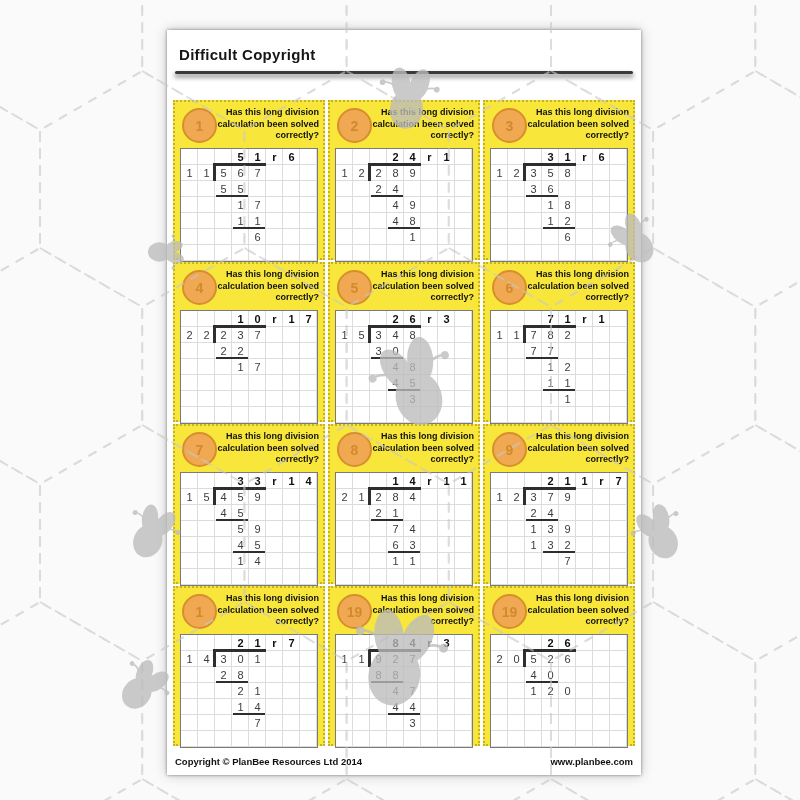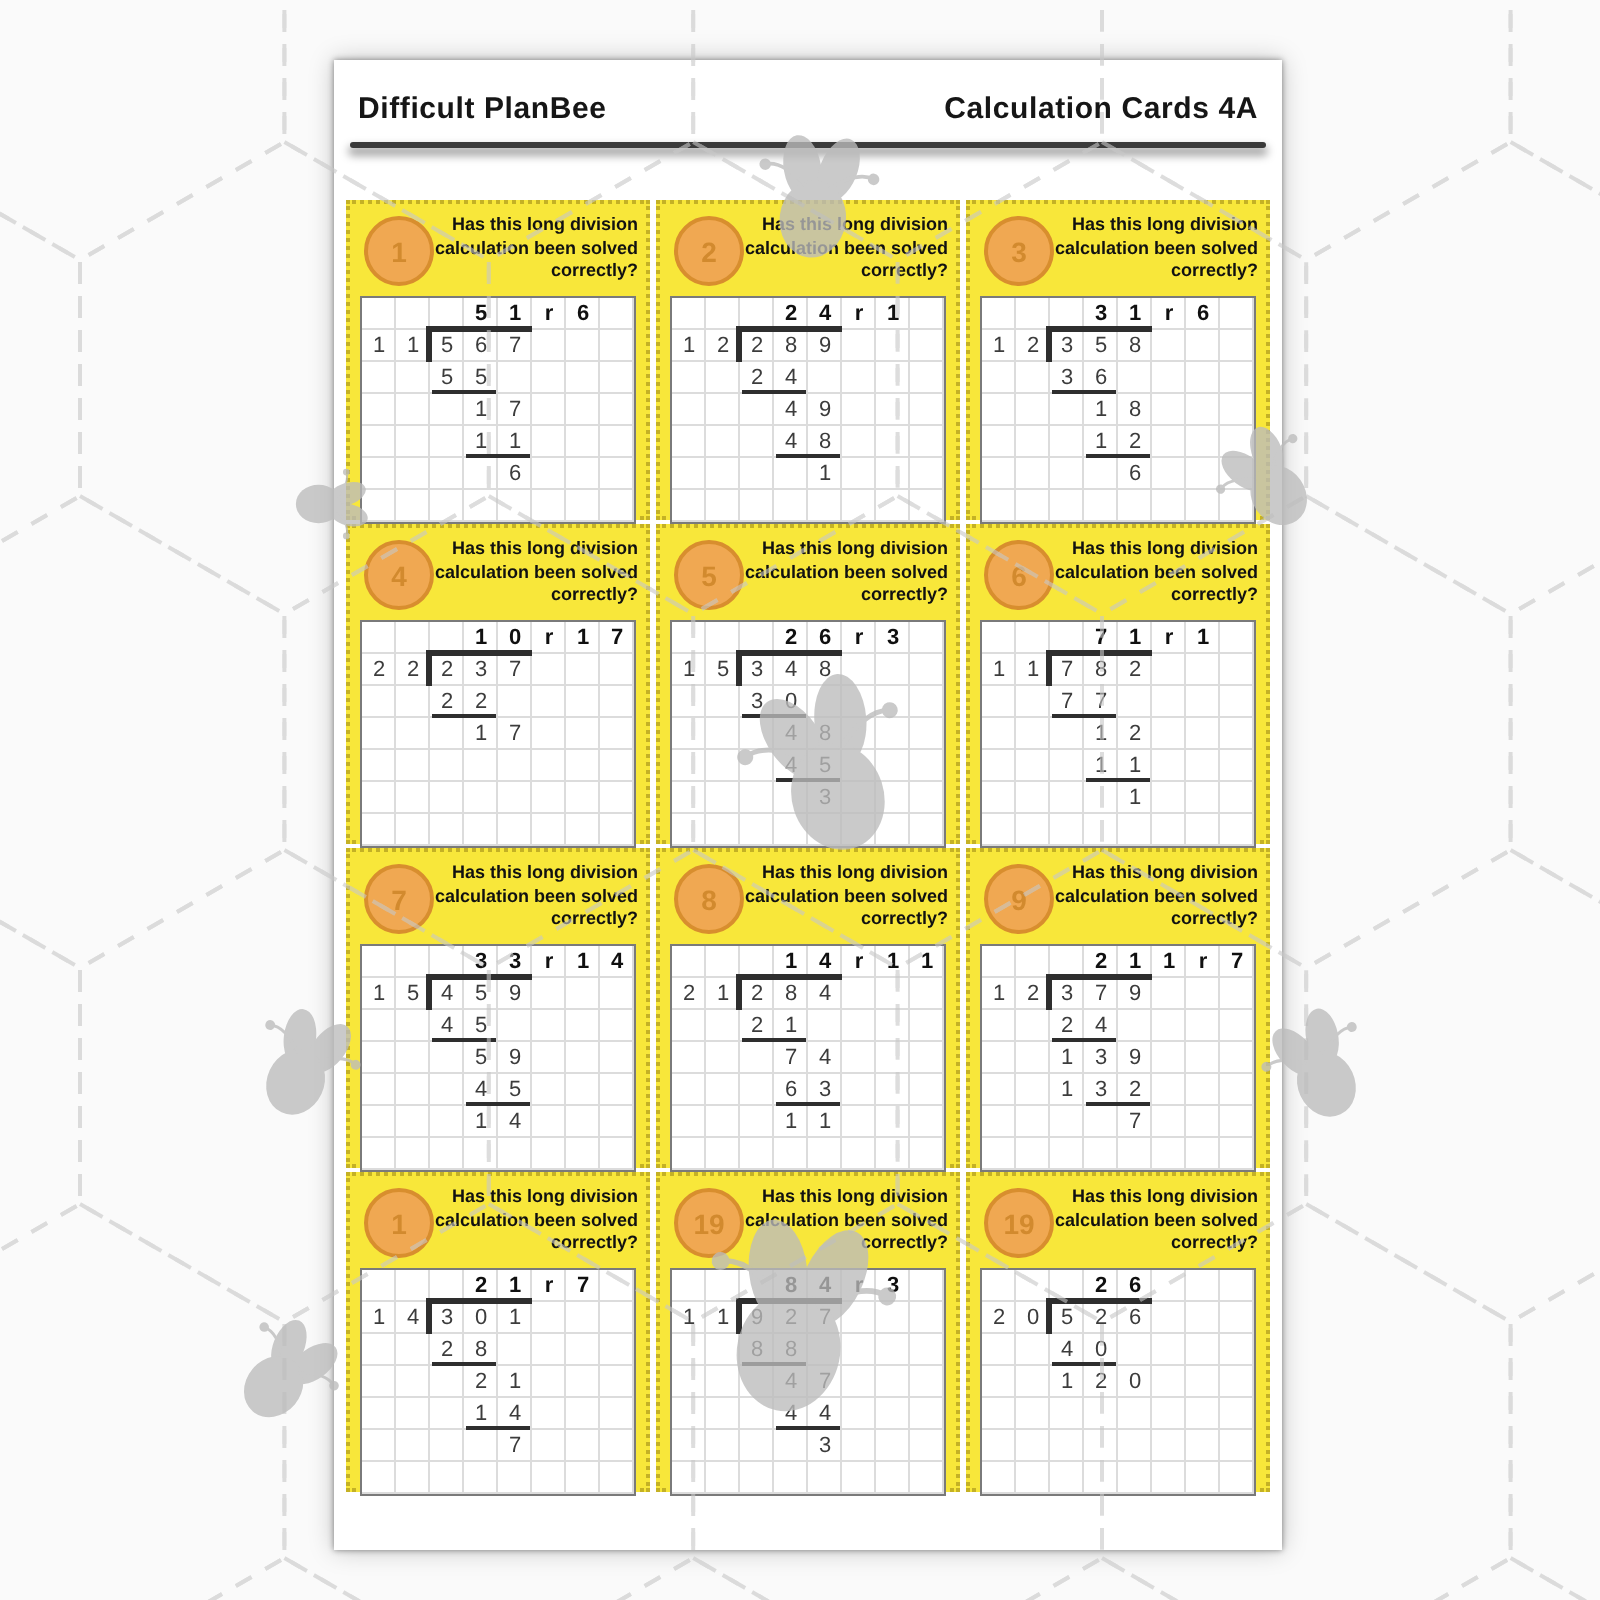--- a/index.html
+++ b/index.html
@@ -128,22 +128,21 @@
     <polygon points="142.2,779.0 244.4,838.0 244.4,956.0 142.2,1015.0 40.0,956.0 40.0,838.0" fill="none" stroke="#C8C8C8" stroke-width="2" stroke-dasharray="9 8"></polygon>
     <polygon points="346.6,779.0 448.8,838.0 448.8,956.0 346.6,1015.0 244.4,956.0 244.4,838.0" fill="none" stroke="#C8C8C8" stroke-width="2" stroke-dasharray="9 8"></polygon>
     <polygon points="551.0,779.0 653.1,838.0 653.1,956.0 551.0,1015.0 448.8,956.0 448.8,838.0" fill="none" stroke="#C8C8C8" stroke-width="2" stroke-dasharray="9 8"></polygon>
     <polygon points="755.3,779.0 857.5,838.0 857.5,956.0 755.3,1015.0 653.1,956.0 653.1,838.0" fill="none" stroke="#C8C8C8" stroke-width="2" stroke-dasharray="9 8"></polygon>
     <polygon points="959.7,779.0 1061.9,838.0 1061.9,956.0 959.7,1015.0 857.5,956.0 857.5,838.0" fill="none" stroke="#C8C8C8" stroke-width="2" stroke-dasharray="9 8"></polygon>
     <polygon points="1164.1,779.0 1266.3,838.0 1266.3,956.0 1164.1,1015.0 1061.9,956.0 1061.9,838.0" fill="none" stroke="#C8C8C8" stroke-width="2" stroke-dasharray="9 8"></polygon>
   </svg>
 
 <div class="page">
   <div class="header">
-    <div class="title-left">Difficult PlanBee</div>
-    <div class="title-right">Calculation Cards 4A</div>
+    <div class="title-left">Difficult Copyright</div>
   </div>
   <div class="rule"></div>
   <div class="cards" id="cards">
   <div class="card">
     <div class="card-head">
       <div class="badge">
         <span class="badge-num">1</span>
       </div>
       <div class="question">Has this long division calculation been solved correctly?</div>
     </div>
@@ -504,20 +503,24 @@
           <div class="cell" style="left: 51px; top: 32px;">0</div>
           <div class="cell" style="left: 34px; top: 48px;">1</div>
           <div class="cell" style="left: 51px; top: 48px;">2</div>
           <div class="cell" style="left: 68px; top: 48px;">0</div>
           <div class="vline"></div>
           <div class="hline"></div>
           <div class="uline" style="top: 46px; left: 35px; width: 32px;"></div>
         </div>
   </div>
 </div>
+  <div class="footer">
+    <div>Copyright © PlanBee Resources Ltd 2014</div>
+    <div>www.planbee.com</div>
+  </div>
 </div>
 
 <div id="bees">
     <div class="bee" style="left: 372px; top: 62px; width: 72px; height: 72px; transform: rotate(8deg);"><svg viewBox="0 0 100 100" width="100%" height="100%">
         <g fill="#BCBCBC">
           <ellipse cx="38" cy="32" rx="13" ry="23" transform="rotate(-18 38 32)"></ellipse>
           <ellipse cx="63" cy="30" rx="13" ry="23" transform="rotate(14 63 30)"></ellipse>
           <ellipse cx="50" cy="66" rx="23" ry="27"></ellipse>
         </g>
         <g stroke="#BCBCBC" fill="none" stroke-width="2.5">

